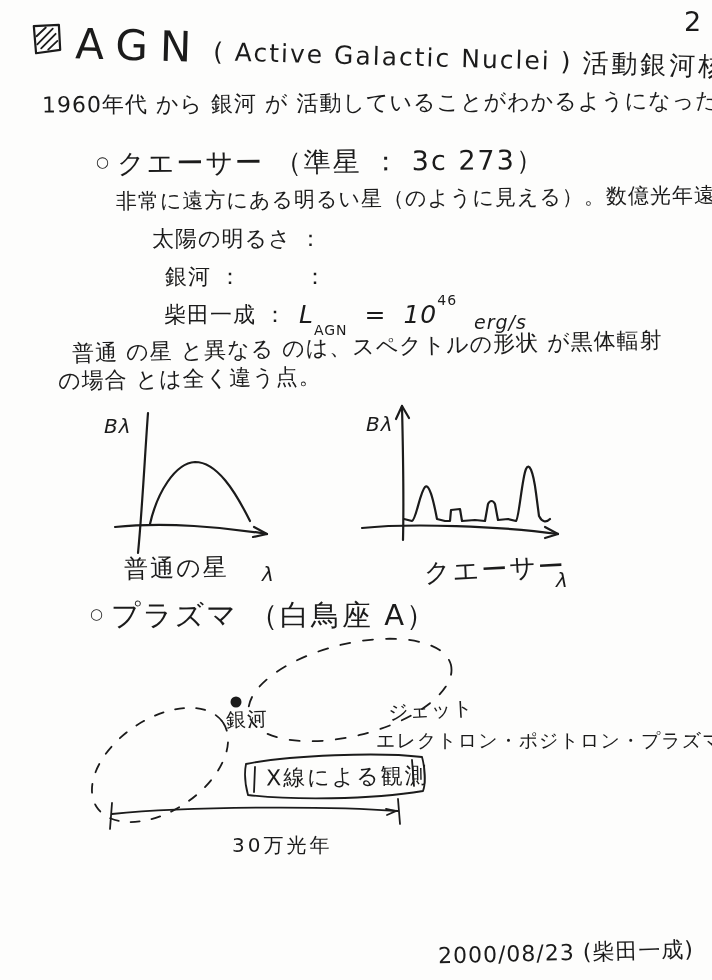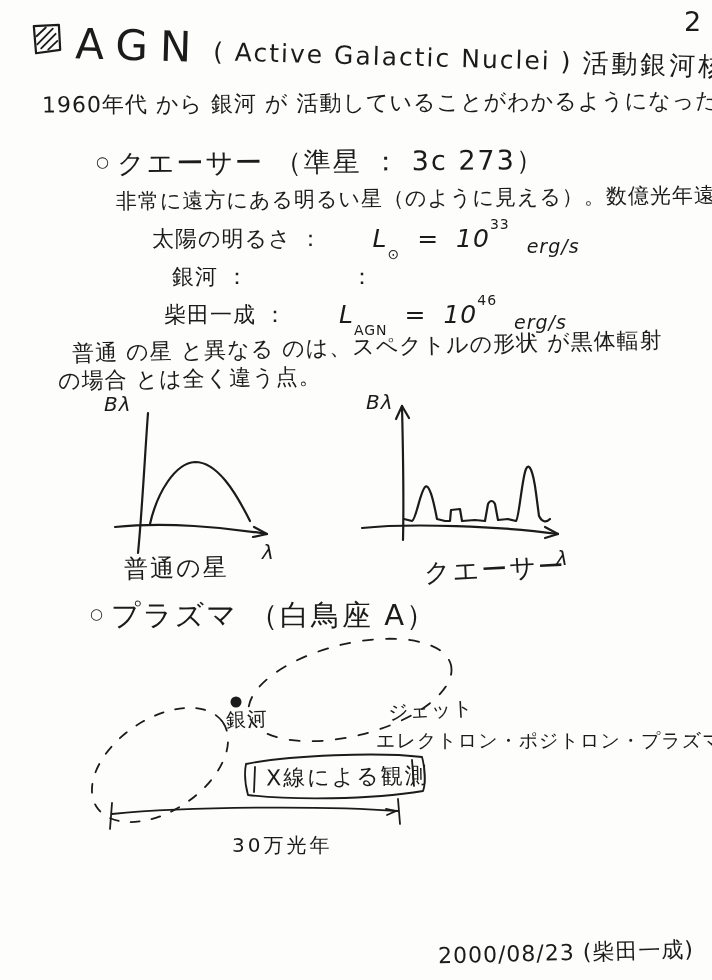--- a/index.html
+++ b/index.html
@@ -12,28 +12,28 @@
   .hw{color:#1b1b1b; letter-spacing:1px;}
   .pageno{font-size:27px;}
   .title-row{display:flex; align-items:flex-start; gap:10px; transform:rotate(1.6deg); transform-origin:left top;}
   .title-latin{font-size:42px; letter-spacing:12px; line-height:1; margin-top:2px;}
   .title-paren{font-size:25px; margin-top:12px; letter-spacing:2px;}
   .title-kanji{font-size:26px; margin-top:10px; letter-spacing:3px;}
   .intro{font-size:22px; transform:rotate(-0.4deg);}
   .h-bullet{font-size:15px; vertical-align:6px; margin-right:6px;}
   .sec-head{font-size:27px; letter-spacing:2px;}
   .desc{font-size:21px; transform:rotate(-0.6deg);}
-  .lumrow{display:flex; align-items:flex-start; font-size:22px;gap:40px;}
+  .lumrow{display:flex; align-items:flex-start; font-size:22px;}
   .lumrow .math{font-size:25px; font-style:italic; letter-spacing:1px;}
   .lumrow .lbl{letter-spacing:1px;}
   sup.e{font-size:14px; position:relative; top:-9px; font-style:normal;}
   sub.s{font-size:14px; position:relative; top:6px; font-style:normal;}
   .unit{font-size:19px; font-style:italic; margin-left:8px; position:relative; top:6px;}
   .note{font-size:22px;}
-  .axis-label{font-size:20px; font-style:italic;}
+  .axis-label{font-size:20px; font-style:italic;margin-top:22px;}
   .cap{font-size:24px; letter-spacing:2px;}
   .diagram-label{font-size:20px; letter-spacing:1px;}
   .xray-label{font-size:22px; letter-spacing:2px;}
   .scale-label{font-size:20px; letter-spacing:3px;}
   .footer{font-size:22px; transform:rotate(-1.5deg); letter-spacing:1px;}
   svg{display:block; overflow:visible;}
   .ink{stroke:#1b1b1b; fill:none; stroke-width:2.2; stroke-linecap:round; stroke-linejoin:round;}
   .ink-thin{stroke:#1b1b1b; fill:none; stroke-width:1.8; stroke-linecap:round;}
 </style>
 </head>
@@ -60,29 +60,23 @@
   <div class="abs hw intro" style="left:42px; top:88px;">1960年代 から 銀河 が 活動していることがわかるようになった。</div>
 
   <div class="abs hw sec-head" style="left:96px; top:144px; transform:rotate(-0.5deg);">
     <span class="h-bullet">○</span><span>クエーサー （準星 ： 3c 273）</span>
   </div>
 
   <div class="abs hw desc" style="left:116px; top:184px;">非常に遠方にある明るい星（のように見える）。数億光年遠方。</div>
 
   <div class="abs hw lumrow" style="left:152px; top:224px;">
     <span class="lbl">太陽の明るさ ：</span>
-    <span class="math" style="margin-left:10px;">
-      <span>L</span><sub class="s">⊙</sub>
-      <span style="margin:0 8px;">=</span>
-      <span>10</span><sup class="e">33</sup>
-      <span class="unit">erg/s</span>
-    </span>
   </div>
 
-  <div class="abs hw lumrow" style="left:172px; top:262px;">
+  <div class="abs hw lumrow" style="left:165px; top:262px;">
     <span class="lbl">銀河 ：</span>
     <span class="lbl" style="margin-left:62px;">：</span>
   </div>
 
   <div class="abs hw lumrow" style="left:164px; top:300px;">
     <span class="lbl">柴田一成 ：</span>
     <span class="math" style="margin-left:12px;text-align:center;">
       <span>L</span><sub class="s">AGN</sub>
       <span style="margin:0 8px;">=</span>
       <span>10</span><sup class="e">46</sup>

